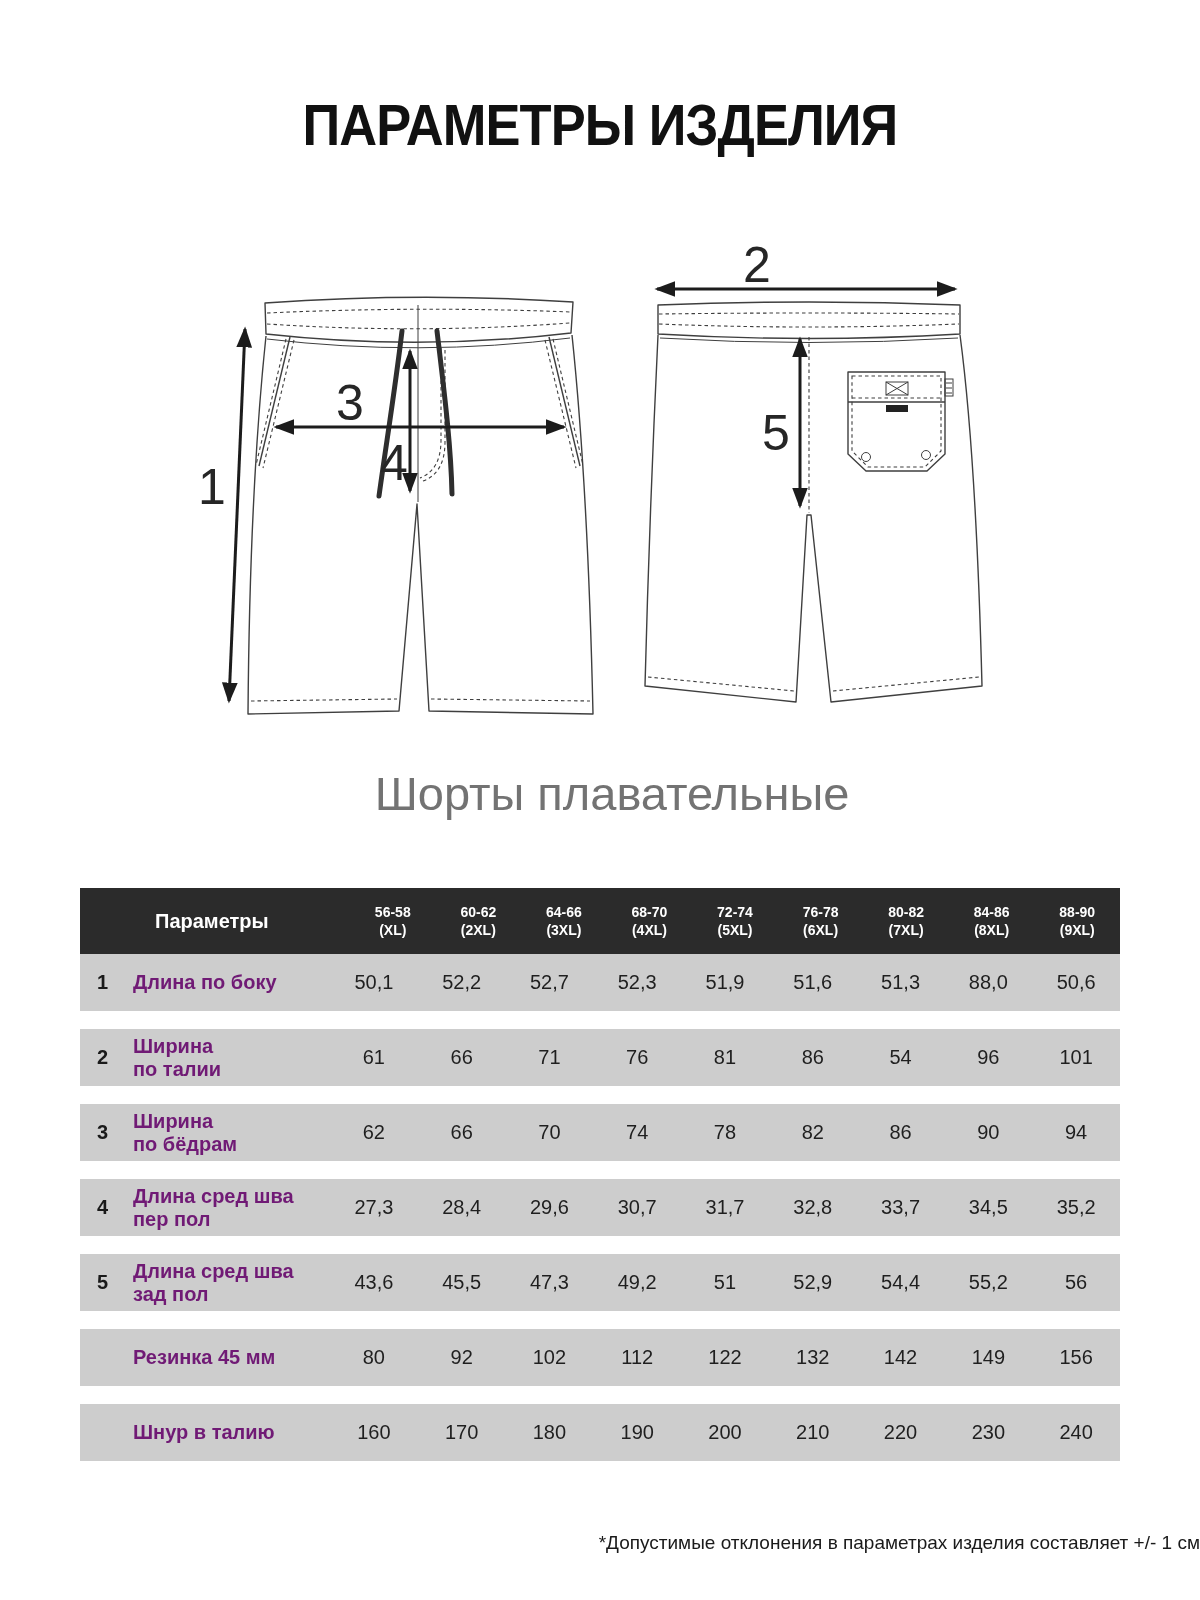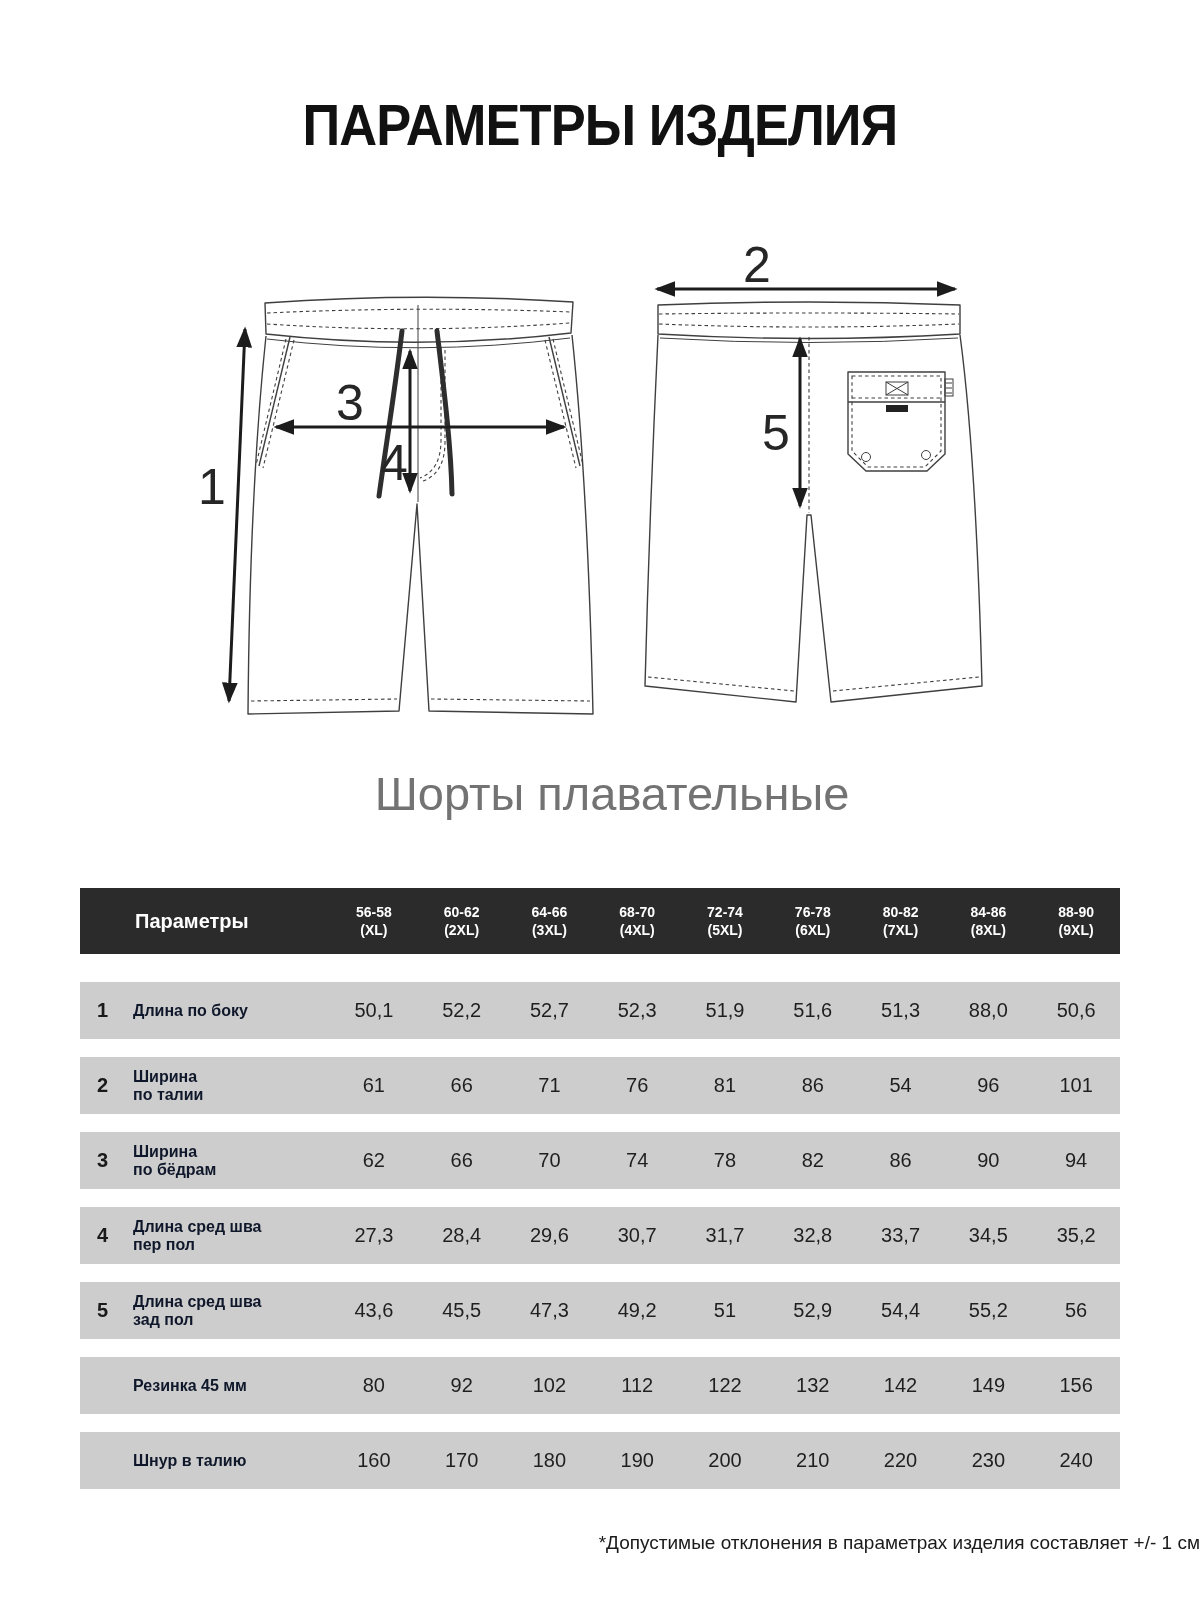--- a/index.html
+++ b/index.html
@@ -21,31 +21,31 @@
   .thin{fill:none;stroke:#3f3f3f;stroke-width:1;}
   .dash{fill:none;stroke:#3f3f3f;stroke-width:1.1;stroke-dasharray:3.5,3;}
   .thick{fill:none;stroke:#2e2e2e;stroke-width:5;stroke-linecap:round;}
   .arrow{stroke:#1c1c1c;stroke-width:3;fill:none;}
   .mlabel{font-size:50px;fill:#262626;font-weight:500;text-anchor:middle;}
   .blackfill{fill:#222;stroke:none;}
 
   .size-table{position:absolute;top:888px;left:80px;width:1040px;}
   .thead{
     display:grid;grid-template-columns:250px repeat(9,1fr);
-    background:#2b2b2b;color:#ffffff;height:66px;align-items:center;margin-bottom:28px;
+    background:#2b2b2b;color:#ffffff;height:66px;align-items:center;padding-left:20px;
   }
   .param-head{padding-left:55px;font-size:20px;font-weight:700;}
   .size-head{text-align:center;font-size:14px;font-weight:700;line-height:1.3;}
   .trow{
     display:grid;grid-template-columns:250px repeat(9,1fr);
     background:#cdcdcd;height:57px;align-items:center;margin-bottom:18px;
   }
   .label-cell{display:flex;align-items:center;}
   .row-num{width:45px;text-align:center;font-size:20px;font-weight:700;flex:none;color:#1a1a1a;}
-  .row-label{font-size:16px;font-weight:700;line-height:1.12;padding-left:8px;color:#0f172a;}
+  .row-label{font-size:20px;font-weight:700;line-height:1.12;padding-left:8px;color:#701a75;}
   .val{text-align:center;font-size:20px;font-weight:500;color:#1f1f1f;}
   .footnote{
     position:absolute;top:1532px;left:0;width:100%;text-align:right;
     font-size:19px;font-weight:400;color:#1a1a1a;
   }
 </style>
 </head>
 <body>
 
 <div class="page">

